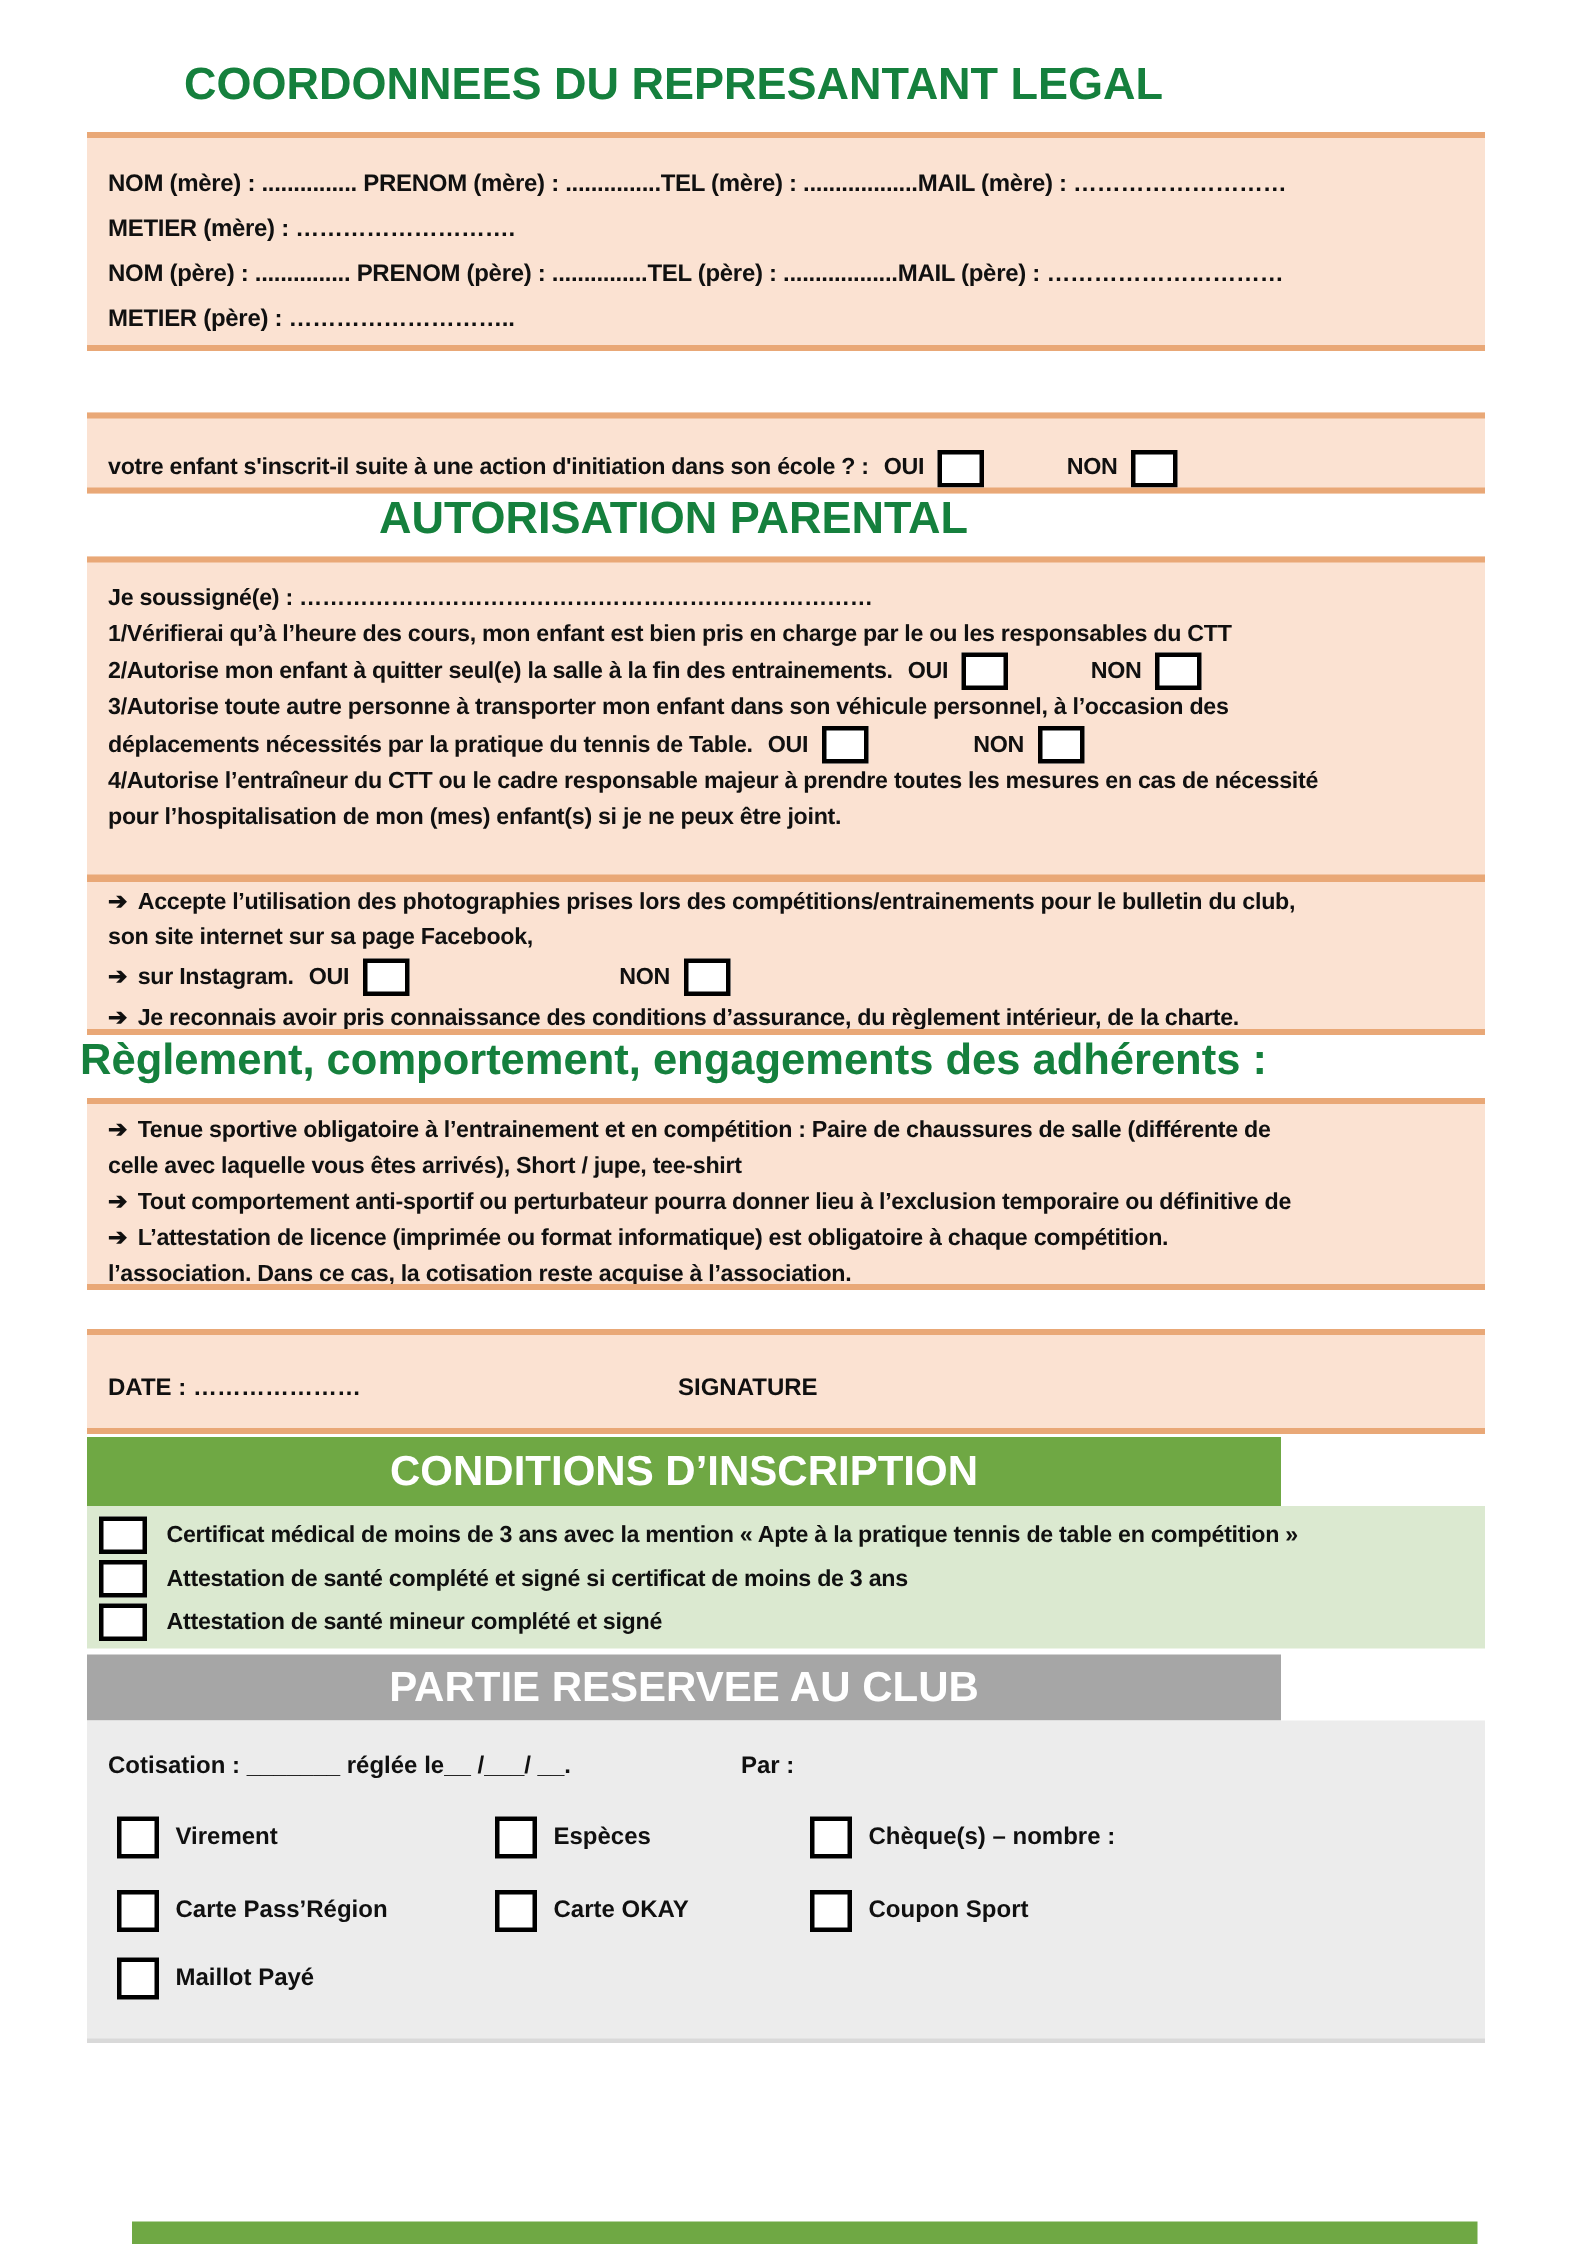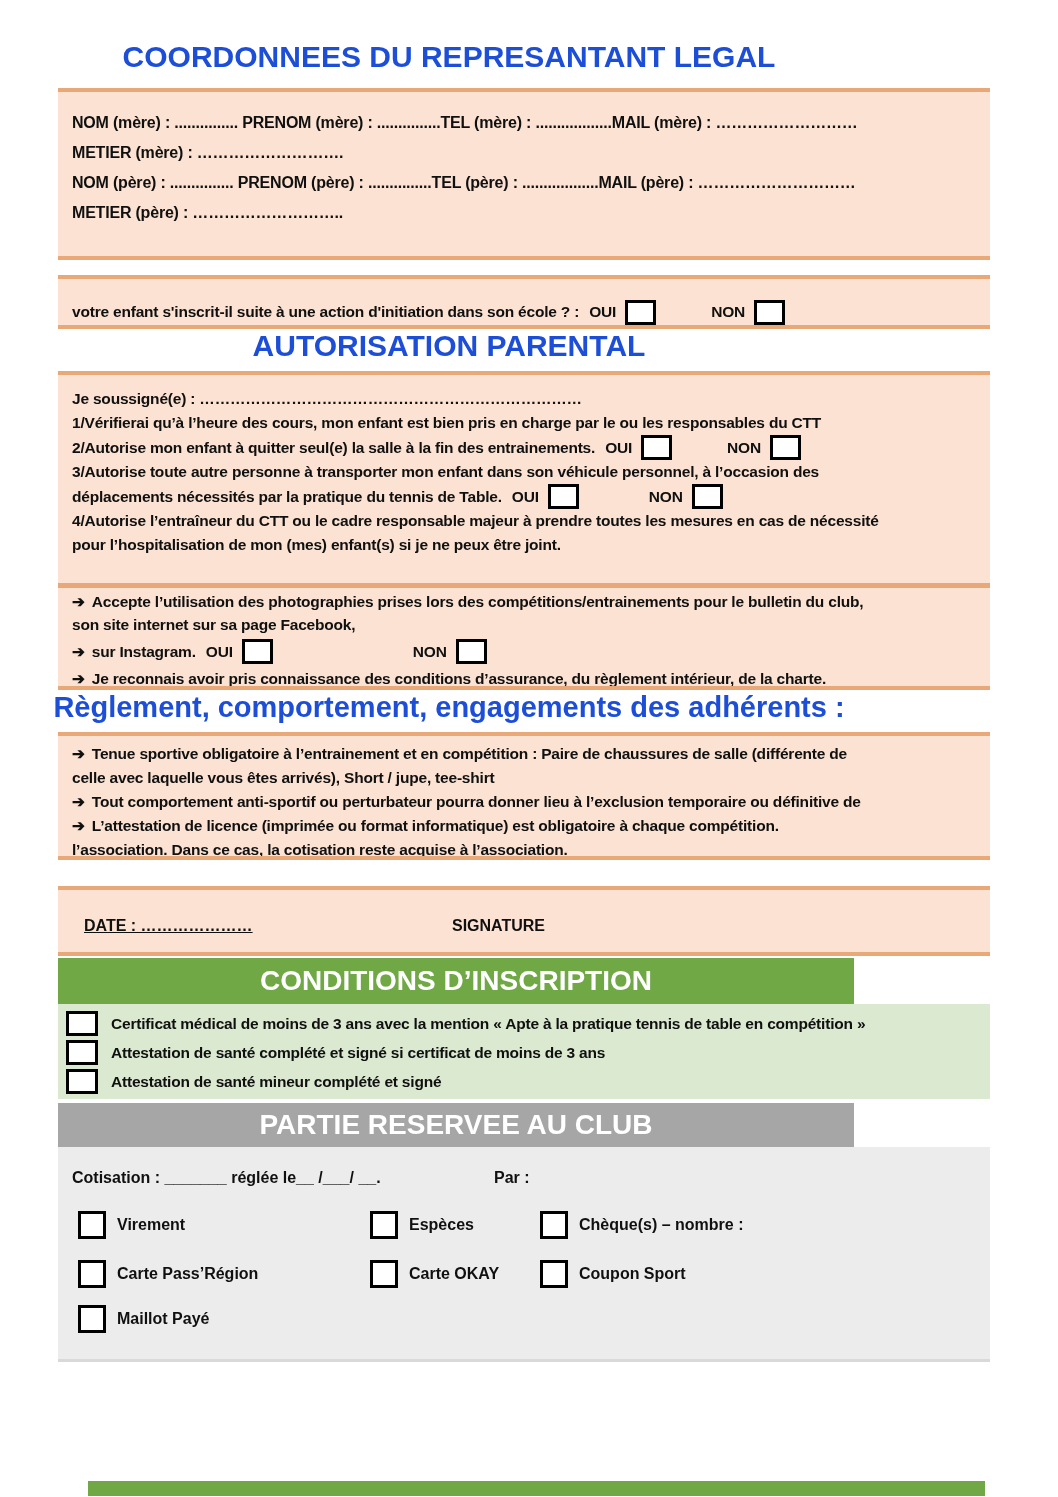--- a/index.html
+++ b/index.html
@@ -3,52 +3,52 @@
 <meta charset="utf-8">
 <style>
   html,body { margin:0; padding:0; background:#ffffff; }
   .page {
     position:relative; width:1058px; height:1497px; background:#ffffff;
     font-family:"Liberation Sans", sans-serif; font-weight:700; color:#101010;
     overflow:hidden;
   }
   .doc-title {
     position:absolute; left:0; width:898px; text-align:center;
-    font-weight:700; color:#1d4ed8; white-space:nowrap;
+    font-weight:700; color:#15803d; white-space:nowrap;
   }
   #title-coordonnees { top:40px;  font-size:30px; }
   #title-autorisation{ top:329px; font-size:30px; }
   #title-reglement  { top:691px; font-size:29px; }
 
   .peach {
     position:absolute; left:58px; width:932px; box-sizing:border-box;
     background:#fbe2d2; border-top:4px solid #e9a877; border-bottom:4px solid #e9a877;
     padding:6px 14px 0 14px; font-size:15.5px; letter-spacing:-0.2px;
     line-height:24px; overflow:hidden;
   }
   .line { white-space:nowrap; }
   .cbline { display:flex; align-items:center; white-space:nowrap; }
 
   .cb {
     display:inline-block; box-sizing:border-box; flex:none;
     width:31px; height:25px; border:3px solid #000; background:#fff;
     margin-left:9px; vertical-align:middle;
   }
 
-  #box-guardian   { top:88px;  height:172px; padding-top:16px; line-height:30px; font-size:16px; }
+  #box-guardian   { top:88px;  height:146px; padding-top:16px; line-height:30px; font-size:16px; }
   #box-initiation { top:275px; height:54px;  padding-top:18px; }
   #box-initiation .cbline { height:30px; }
   #box-autorisation { top:371px; height:216px; padding-top:12px; }
   #box-autorisation .cbline { height:25px; }
   #box-photos     { top:584px; height:106px; padding-top:2px; line-height:23px; }
   #box-photos .cbline { height:31px; }
   #box-reglement  { top:732px; height:128px; padding-top:6px; }
   #box-signature  { top:886px; height:70px; }
   #box-signature .slot { position:absolute; top:24px; font-size:16px; letter-spacing:0; }
-  #date-label { left:26px;text-decoration:underline; }
+  #date-label { left:14px; }
   #signature-label { left:394px; }
 
   .band {
     position:absolute; left:58px; width:796px; text-align:center;
     color:#ffffff; font-weight:700; white-space:nowrap;
   }
   #band-conditions { top:958px;  height:46px; line-height:46px; font-size:28px; background:#6fa844; }
   #band-club       { top:1103px; height:44px; line-height:44px; font-size:28px; background:#a6a6a6; }
 
   #box-conditions {
@@ -68,21 +68,21 @@
   }
   #cotisation-line { position:absolute; left:14px; top:22px; font-size:16px; white-space:nowrap; }
   #par-label       { position:absolute; left:436px; top:22px; font-size:16px; }
   .pay { position:absolute; display:flex; align-items:center; white-space:nowrap; }
   .cb-pay {
     flex:none; box-sizing:border-box; width:28px; height:28px;
     border:3px solid #000; background:#fff; margin-right:11px;
   }
   .pay-label { font-size:16px; }
   .r1 { top:64px; } .r2 { top:113px; } .r3 { top:158px; }
-  .c1 { left:20px; } .c2 { left:272px;margin-left:40px; } .c3 { left:482px; }
+  .c1 { left:20px; } .c2 { left:272px; } .c3 { left:482px; }
 
   .gap-oui { margin-left:10px; }
   .gap55 { margin-left:55px; }
   .gap70 { margin-left:70px; }
   .gap140 { margin-left:140px; }
   .arrow { margin-right:7px; }
 
   #bottom-bar {
     position:absolute; left:88px; top:1481px; width:897px; height:15px;
     background:#6fa844;

